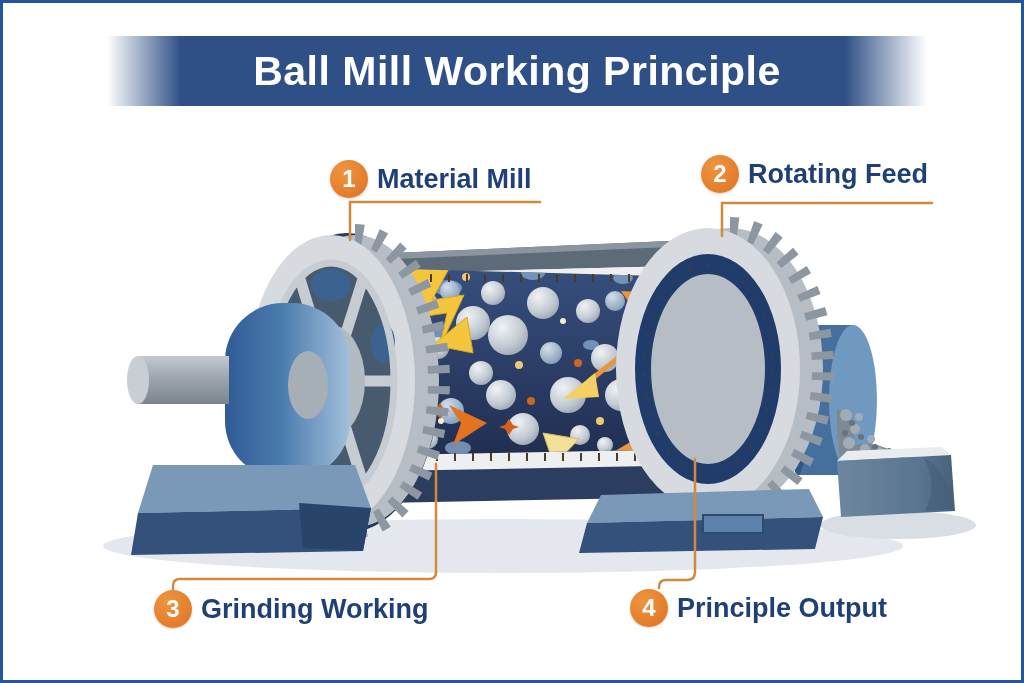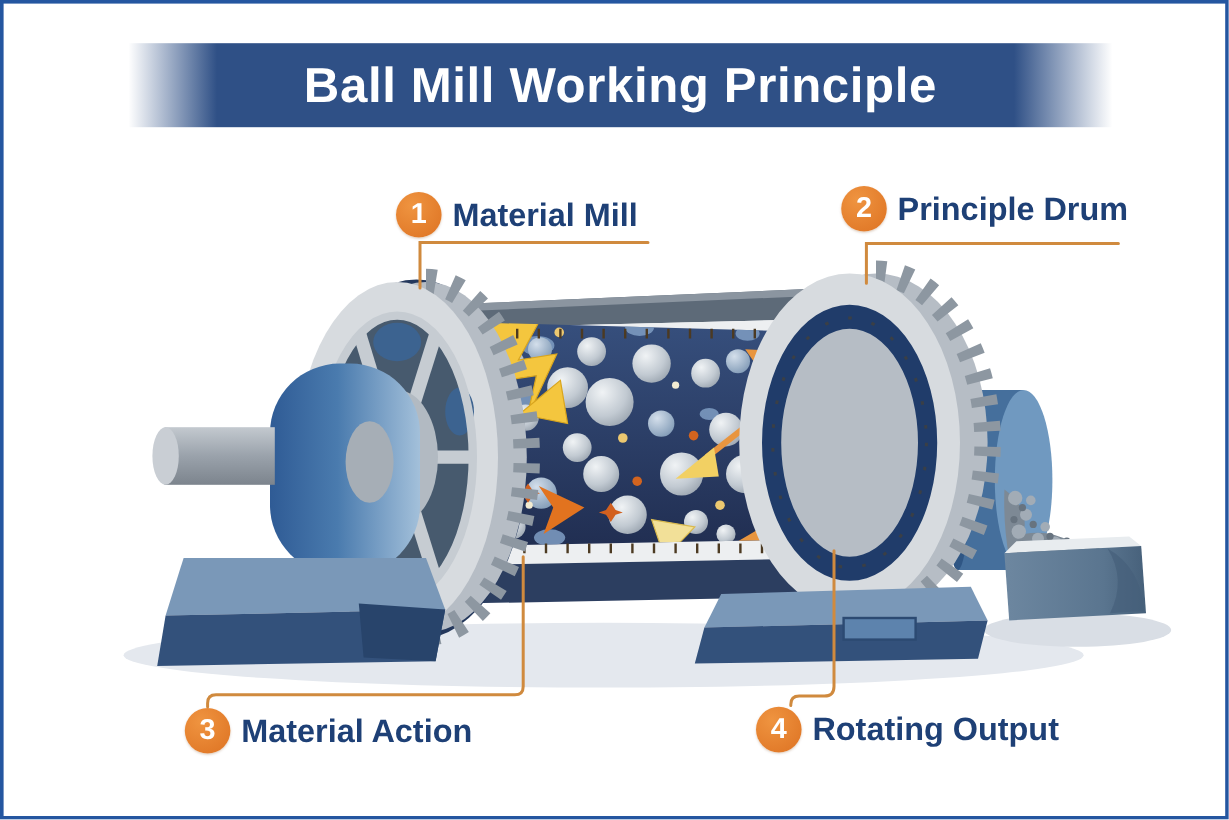--- a/index.html
+++ b/index.html
@@ -267,24 +267,24 @@
   <div class="banner">
     <h1>Ball Mill Working Principle</h1>
   </div>
 
   <div class="callout" style="left:327px;top:157px;">
     <div class="badge">1</div>
     <div class="txt">Material Mill</div>
   </div>
   <div class="callout" style="left:698px;top:152px;">
     <div class="badge">2</div>
-    <div class="txt">Principle Drum</div>
+    <div class="txt">Rotating Feed</div>
   </div>
   <div class="callout" style="left:151px;top:587px;">
     <div class="badge">3</div>
-    <div class="txt">Material Action</div>
+    <div class="txt">Grinding Working</div>
   </div>
   <div class="callout" style="left:627px;top:586px;">
     <div class="badge">4</div>
-    <div class="txt">Rotating Output</div>
+    <div class="txt">Principle Output</div>
   </div>
 
 </div>
 
 </body></html>

